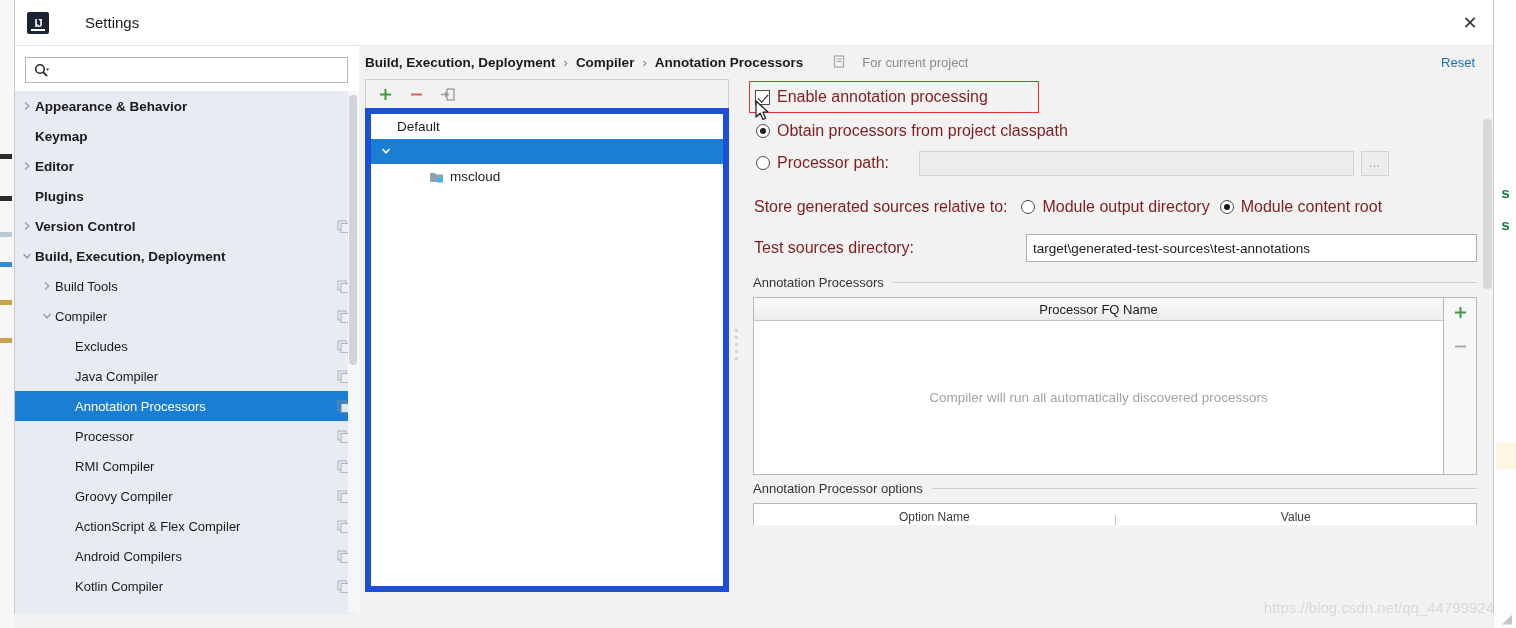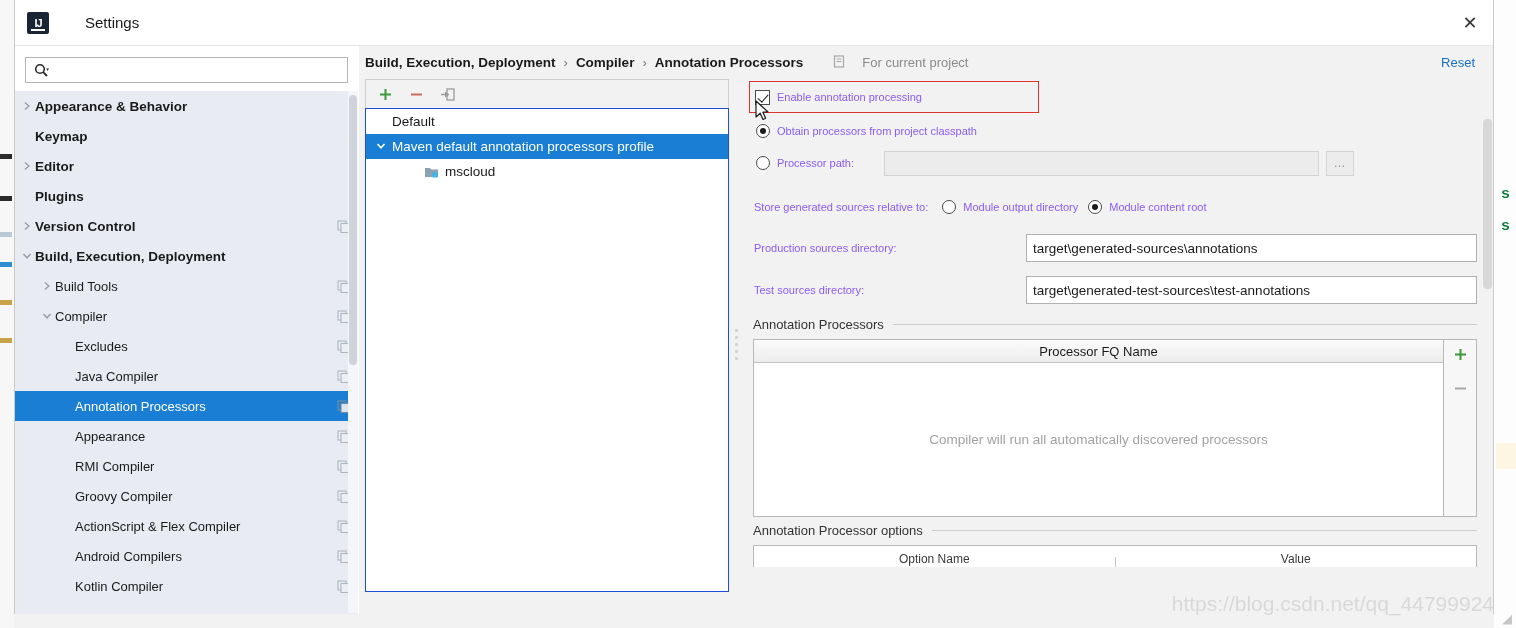--- a/index.html
+++ b/index.html
@@ -129,21 +129,21 @@
   
   .profiles { width: 370px; min-width: 370px; padding-left: 6px; }
   .prof-toolbar {
     height: 29px; background: #f2f2f2;
     border: 1px solid #cfcfcf; border-bottom: none;
     display: flex; align-items: center; gap: 16px; padding-left: 12px;
   }
   .tb-btn { cursor: pointer; display: flex; align-items: center; }
   .prof-list {
     height: 484px; background: #ffffff;
-    border: 1px solid #1d4ed8;
+    border: 6px solid #1d4ed8;
   }
   .prof-row {
     height: 25px; display: flex; align-items: center;
     padding-left: 10px; cursor: pointer; font-size: 13.5px;
   }
   .prof-row.sel { background: #1a7fd4; color: #fff; }
   .prof-tw { width: 16px; color: #8b8b8b; font-size: 11px; }
   .prof-row.sel .prof-tw { color: #fff; }
   .mod-ic { width: 16px; height: 14px; margin-right: 5px; }
 
@@ -180,21 +180,21 @@
     border-width: 0 1.6px 1.6px 0; transform: rotate(42deg);
   }
   .radio {
     width: 14px; height: 14px; border: 1.4px solid #4a4a4a; border-radius: 50%;
     background: #fff; position: relative; margin-right: 7px; flex: 0 0 auto;
   }
   .radio.on::after {
     content: ""; position: absolute; left: 3px; top: 3px;
     width: 6px; height: 6px; border-radius: 50%; background: #1a1a1a;
   }
-  .lbl { font-size: 11px; color: #8b5cf6; white-space: nowrap; }
+  .lbl { font-size: 16px; color: #7f1d1d; white-space: nowrap; }
   .radio-row { height: 31px; padding-left: 11px; }
 
   .path-row { height: 34px; padding-left: 11px; }
   .path-field {
     height: 25px; background: #ececec; border: 1px solid #d3d3d3;
     margin-left: 30px; width: 435px;
   }
   .ellipsis-btn {
     width: 28px; height: 25px; margin-left: 7px;
     background: #ececec; border: 1px solid #d3d3d3;
@@ -259,21 +259,21 @@
     position: absolute; right: 0; top: 0; width: 11px; height: 100%;
     background: #f2f2f2;
   }
   .right-thumb {
     position: absolute; right: 1px; top: 40px; width: 9px; height: 170px;
     background: #d8d8d8; border-radius: 4px;
   }
 
   .watermark {
     position: absolute; right: 22px; bottom: 12px;
-    color: #d9d9d9; font-size: 21px;
+    color: #d9d9d9; font-size: 15px;
     font-family: "Liberation Sans", sans-serif;
     white-space: nowrap; pointer-events: none;
   }
   .resize-grip {
     position: absolute; right: 4px; bottom: 2px;
     color: #c6c6c6; font-size: 13px; pointer-events: none;
   }
 </style>
 </head>
 <body>
@@ -418,21 +418,21 @@
               <span class="tw"></span>
               <span class="tree-label">Annotation Processors</span>
               <span class="copy-ic"><svg width="13" height="13" viewBox="0 0 13 13">
                   <rect x="1" y="1" width="8" height="9" fill="none" stroke="#7f8c99" stroke-width="1.1"></rect>
                   <rect x="4" y="3.5" width="8" height="9" fill="#f0f2f5" stroke="#7f8c99" stroke-width="1.1"></rect>
                 </svg></span>
             </div>
             <div class="tree-row lvl2">
               <span style="width: 40px;"></span>
               <span class="tw"></span>
-              <span class="tree-label">Appearance</span>
+              <span class="tree-label">Processor</span>
               <span class="copy-ic"><svg width="13" height="13" viewBox="0 0 13 13">
                   <rect x="1" y="1" width="8" height="9" fill="none" stroke="#7f8c99" stroke-width="1.1"></rect>
                   <rect x="4" y="3.5" width="8" height="9" fill="#f0f2f5" stroke="#7f8c99" stroke-width="1.1"></rect>
                 </svg></span>
             </div>
             <div class="tree-row lvl2">
               <span style="width: 40px;"></span>
               <span class="tw"></span>
               <span class="tree-label">RMI Compiler</span>
               <span class="copy-ic"><svg width="13" height="13" viewBox="0 0 13 13">
@@ -530,21 +530,20 @@
                 <div class="prof-row">
                   <span style="width: 0px;"></span>
                   <span class="prof-tw"></span>
                   <span>Default</span>
                 </div>
                 <div class="prof-row sel">
                   <span style="width: 0px;"></span>
                   <span class="prof-tw"><svg width="10" height="10" viewBox="0 0 10 10">
                       <polyline points="1.5,3 5,6.8 8.5,3" fill="none" stroke="currentColor" stroke-width="1.5"></polyline>
                     </svg></span>
-                  <span>Maven default annotation processors profile</span>
                 </div>
                 <div class="prof-row">
                   <span style="width: 32px;"></span>
                   <span class="prof-tw"></span>
                   <span class="mod-ic"><svg width="16" height="14" viewBox="0 0 16 14">
                       <path d="M1 3 L6 3 L7.2 4.6 L14 4.6 L14 12 L1 12 Z" fill="#8da2b5"></path>
                       <rect x="8.5" y="7.5" width="5" height="5" fill="#39b6ea"></rect>
                     </svg></span>
                   <span>mscloud</span>
                 </div>
@@ -593,24 +592,20 @@
               <span class="inline-radio">
                 <span class="radio"></span>
                 <span class="lbl">Module output directory</span>
               </span>
               <span class="inline-radio">
                 <span class="radio on"></span>
                 <span class="lbl">Module content root</span>
               </span>
             </div>
 
-            <div class="row dir-row">
-              <span class="lbl dir-lbl">Production sources directory:</span>
-              <input class="dir-input" type="text" value="target\generated-sources\annotations" style="">
-            </div>
 
             <div class="row dir-row">
               <span class="lbl dir-lbl">Test sources directory:</span>
               <input class="dir-input" type="text" value="target\generated-test-sources\test-annotations" style="">
             </div>
 
             <div class="group">
               <div class="group-hdr">
                 <span class="group-title">Annotation Processors</span>
                 <span class="group-line"></span>

